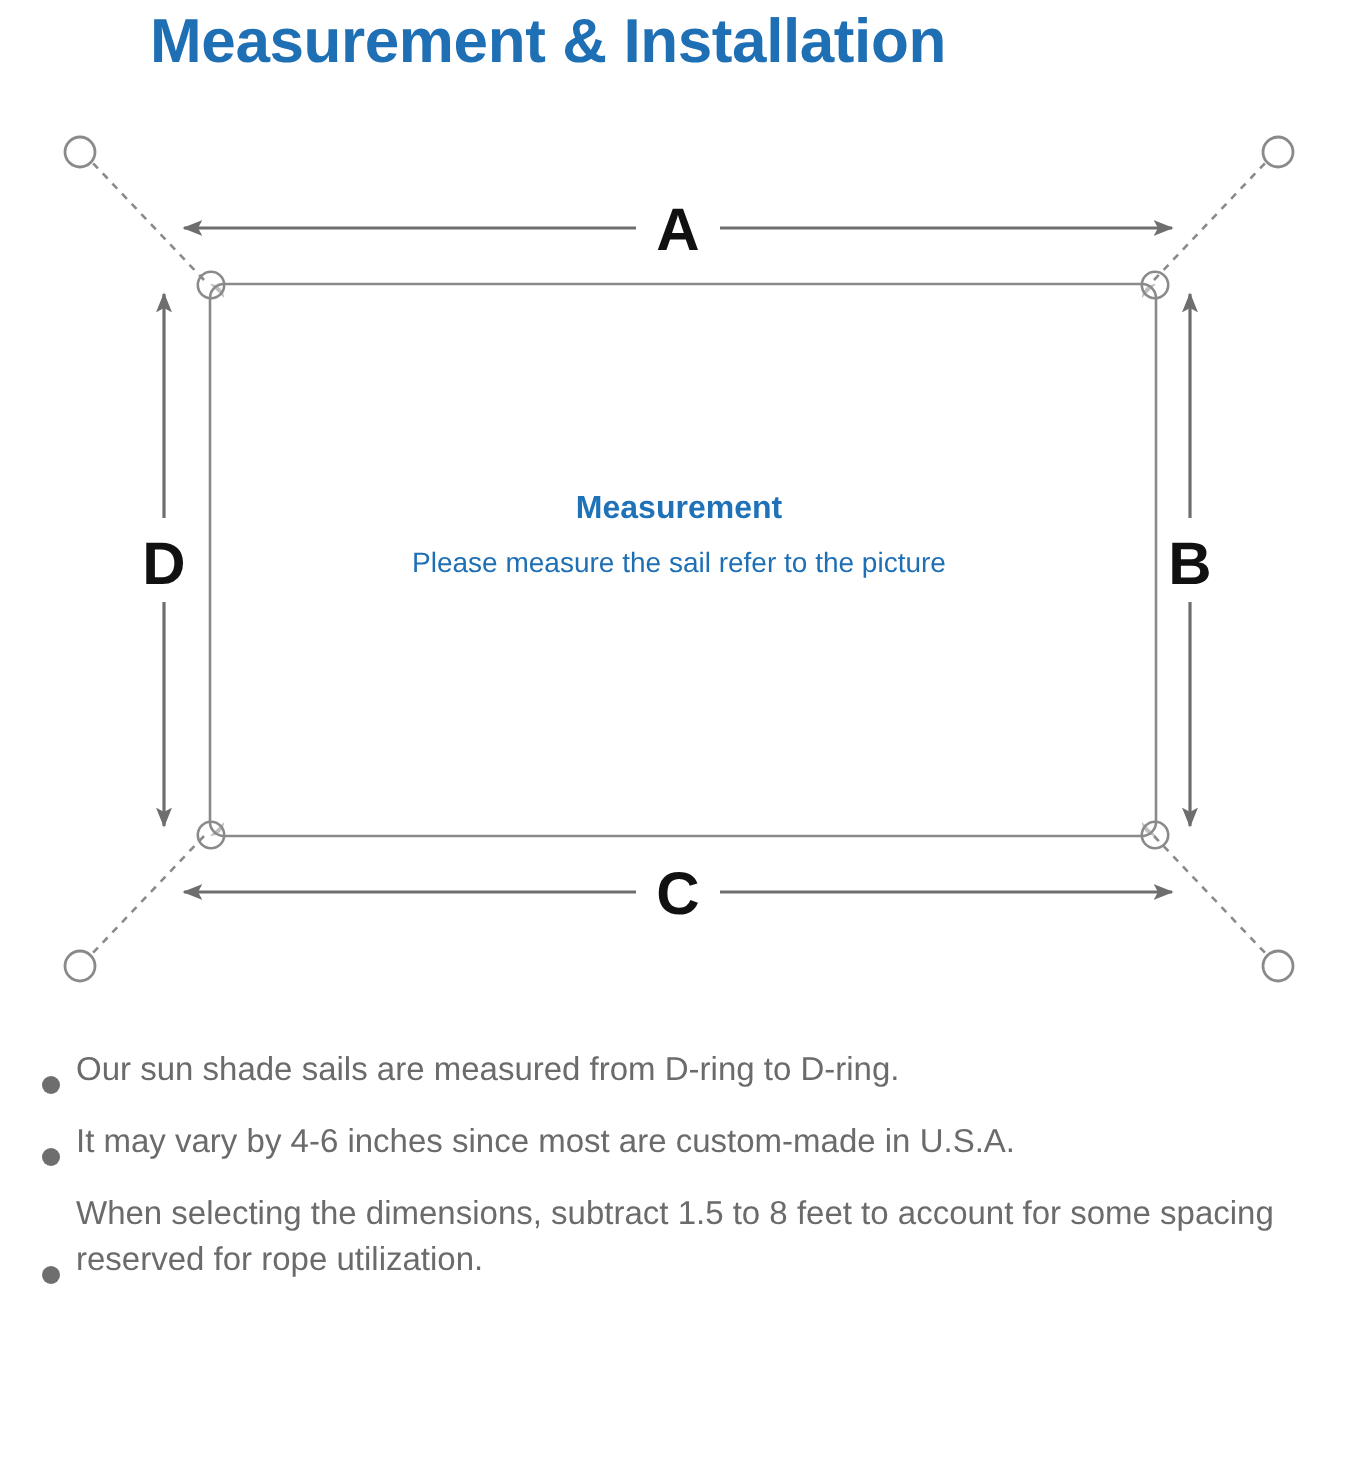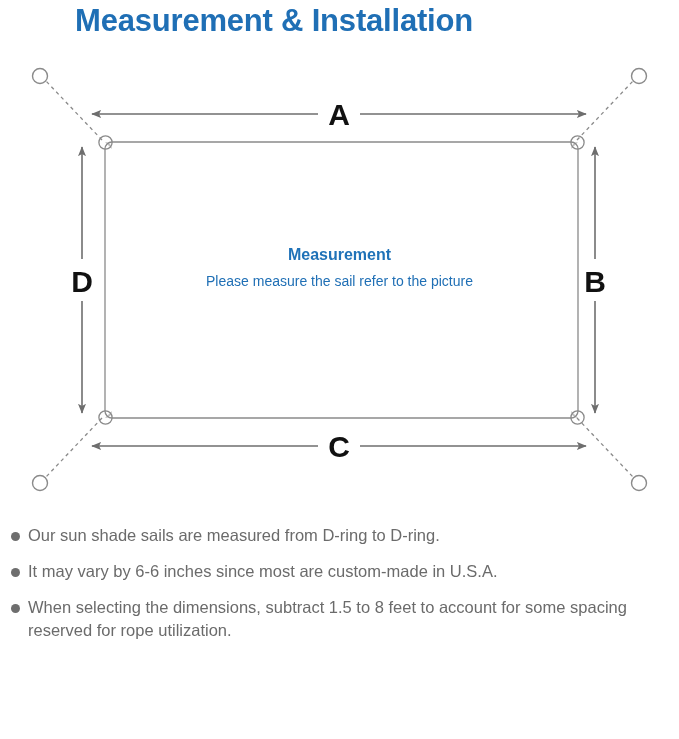--- a/index.html
+++ b/index.html
@@ -44,22 +44,22 @@
     color:#1f6fb5;
     line-height:22px;
   }
   #notes{
     position:absolute;
     left:0; top:524px;
     width:679px;
   }
   .note-row{
     display:flex;
-    align-items:flex-start;
-    padding:0 14px 0 11px;
+    align-items:flex-end;
+    padding:0 14px 0 21px;
     margin-bottom:13px;
   }
   .note-bullet{
     width:9px;height:9px;
     border-radius:50%;
     background:#6e6e6e;
     flex:0 0 auto;
     margin-top:8px;
     margin-right:8px;
   }
@@ -147,19 +147,19 @@
   <div id="center-sub">Please measure the sail refer to the picture</div>
 </div>
 
 <div id="notes">
   <div class="note-row">
     <span class="note-bullet"></span>
     <span class="note-text">Our sun shade sails are measured from D-ring to D-ring.</span>
   </div>
   <div class="note-row">
     <span class="note-bullet"></span>
-    <span class="note-text">It may vary by 6-6 inches since most are custom-made in U.S.A.</span>
+    <span class="note-text">It may vary by 4-6 inches since most are custom-made in U.S.A.</span>
   </div>
   <div class="note-row">
     <span class="note-bullet"></span>
     <span class="note-text">When selecting the dimensions, subtract 1.5 to 8 feet to account for some spacing reserved for rope utilization.</span>
   </div>
 </div>
 
 </body></html>

